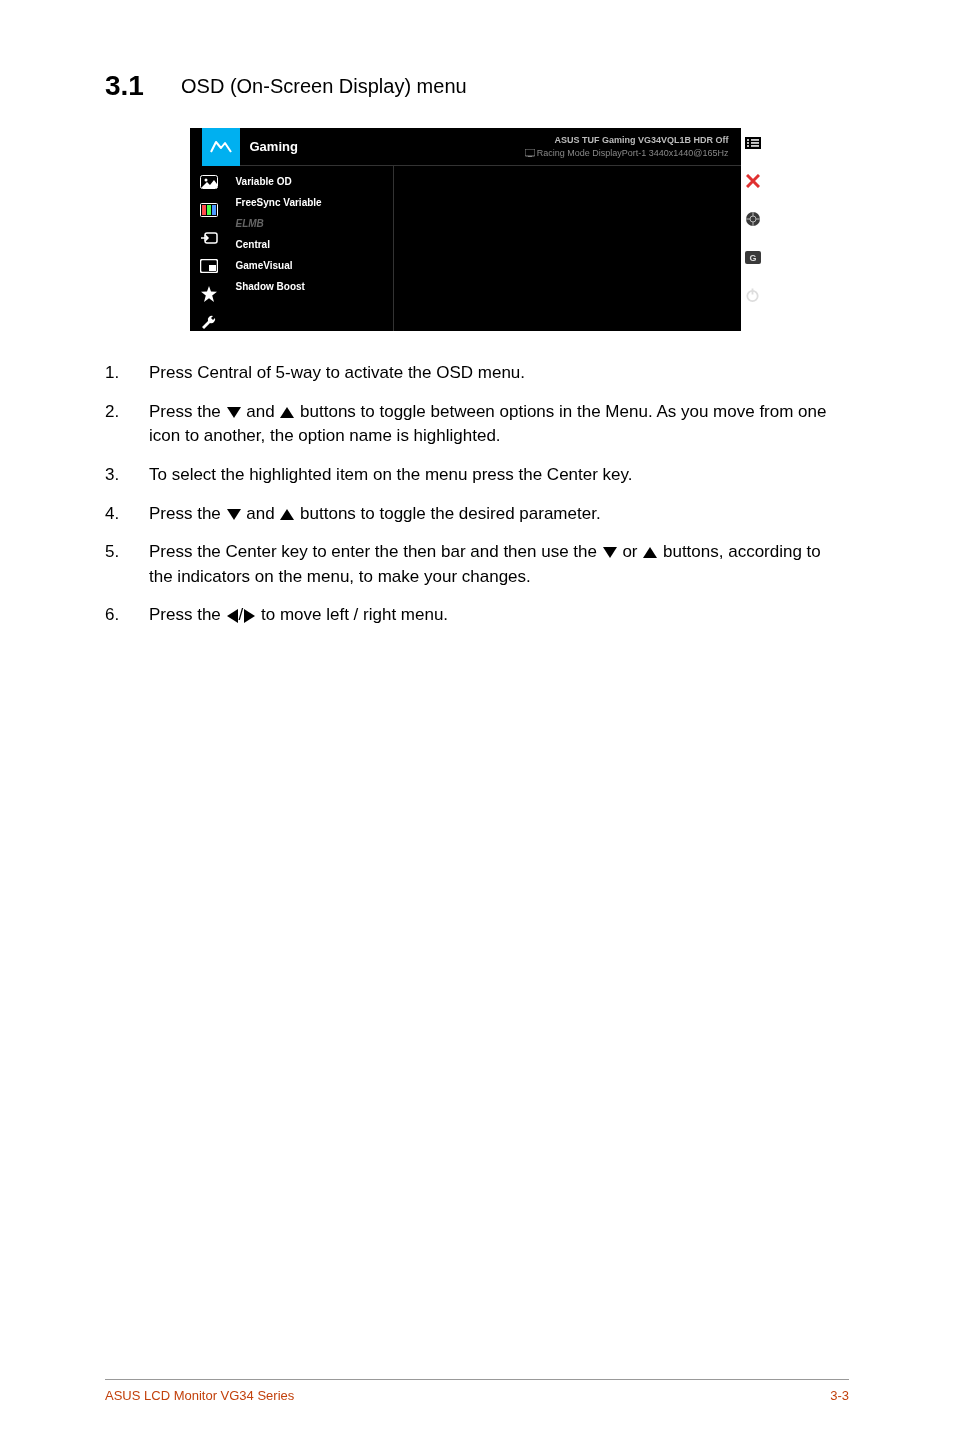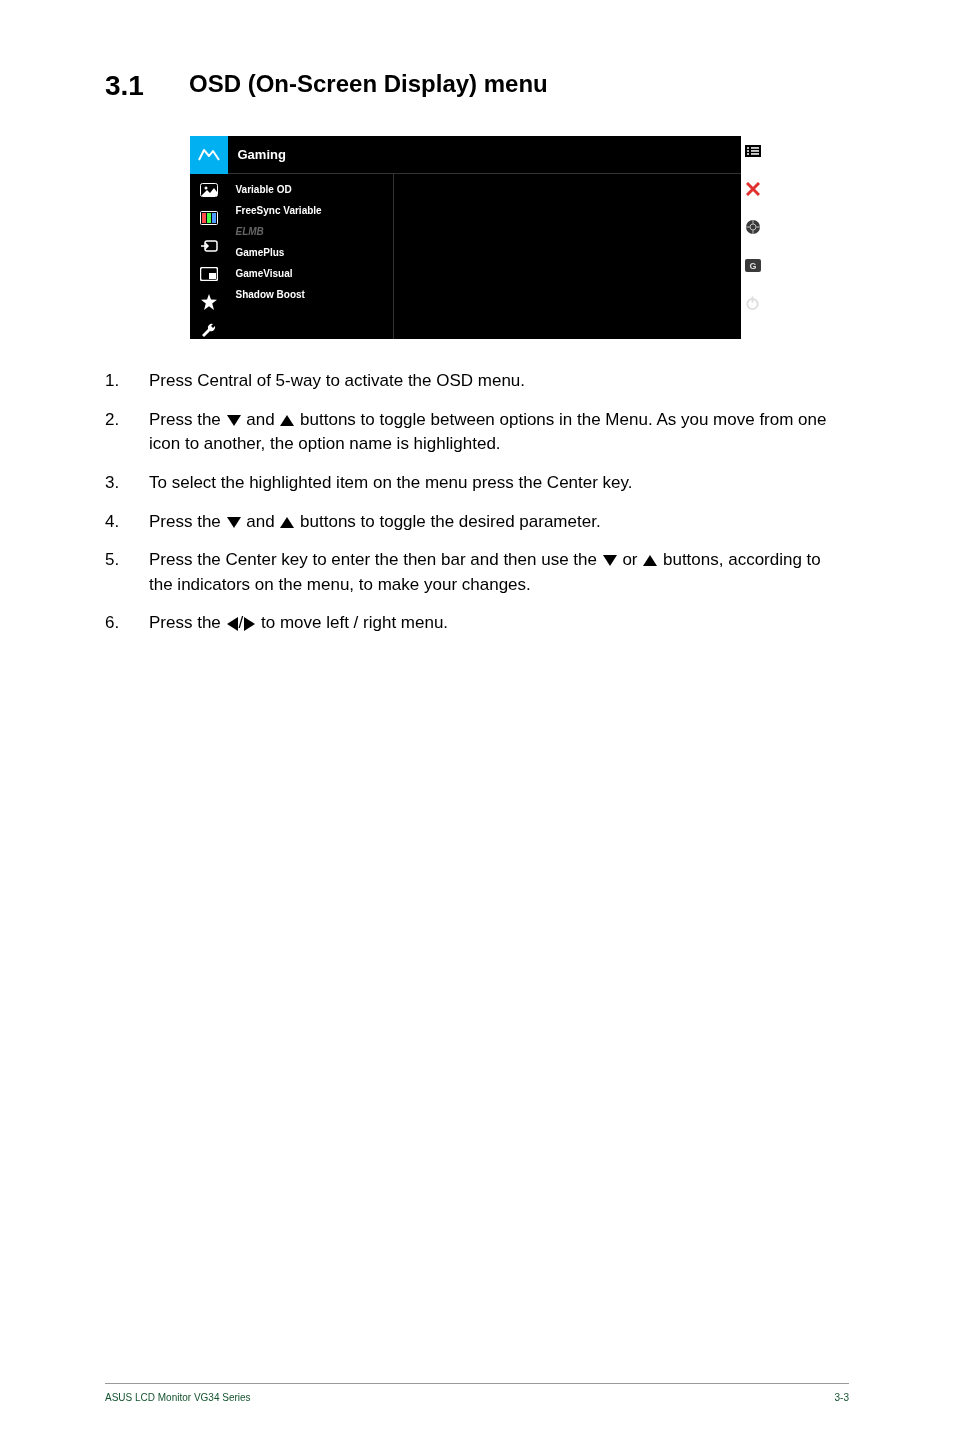--- a/index.html
+++ b/index.html
@@ -16,32 +16,31 @@
       padding: 70px 105px 35px 105px;
       position: relative;
       display: flex;
       flex-direction: column;
     }
     .content {
       flex: 1;
     }
     .h1row {
       display: flex;
-      align-items: flex-start;
-      margin-bottom: 34px;
-      gap: 8px;
+      align-items: center;
+      margin-bottom: 26px;
     }
     .h1num {
       font-size: 28px;
       font-weight: bold;
       width: 76px;
     }
     .h1title {
-      font-size: 24px;
-      font-weight: bold;
+      font-size: 20px;
+      font-weight: normal;
     }
     .h2row {
       display: flex;
       align-items: baseline;
       margin-bottom: 20px;
     }
     .h2num {
       font-size: 20px;
       font-weight: bold;
       width: 76px;
@@ -63,20 +62,21 @@
     .osd-main {
       flex: 1;
       background: #000;
       position: relative;
     }
     .osd-header {
       display: flex;
       height: 38px;
       align-items: center;
       border-bottom: 1px solid #333;
+      margin-left: 12px;
     }
     .osd-header-icon {
       width: 38px;
       height: 38px;
       background: #00b0f0;
       display: flex;
       align-items: center;
       justify-content: center;
     }
     .osd-header-title {
@@ -205,22 +205,22 @@
       border-top: 7px solid transparent;
       border-bottom: 7px solid transparent;
       border-left: 11px solid #000;
     }
     .footer {
       display: flex;
       justify-content: space-between;
       align-items: center;
       border-top: 1px solid #999;
       padding-top: 8px;
-      font-size: 10px;
-      color: #14532d;
+      font-size: 13px;
+      color: #c2410c;
     }
   </style>
 </head>
 <body>
 
 <div class="content">
 <div class="h1row">
   <div class="h1num">3.1</div>
   <div class="h1title">OSD (On-Screen Display) menu</div>
 </div>
@@ -229,20 +229,29 @@
 <div class="osd-wrap">
   <div class="osd">
     <div class="osd-main">
       <div class="osd-header">
         <div class="osd-header-icon">
           <svg width="22" height="14" viewBox="0 0 22 14">
                 <path d="M1 12 L6 2 L11 8 L15 3 L21 12" stroke="#fff" stroke-width="2" fill="none" stroke-linejoin="round"></path>
               </svg>
         </div>
         <div class="osd-header-title">Gaming</div>
+        <div class="osd-header-info">
+          <div class="line1">ASUS TUF Gaming VG34VQL1B  HDR Off</div>
+          <div class="line2">
+            <svg width="10" height="8" viewBox="0 0 10 8" style="vertical-align:middle;margin-right:2px;">
+                  <rect x="0" y="0" width="10" height="7" rx="1" stroke="#888" fill="none"></rect>
+                  <rect x="3" y="7" width="4" height="1" fill="#888"></rect>
+                </svg><span>Racing Mode DisplayPort-1 3440x1440@165Hz</span>
+          </div>
+        </div>
       </div>
       <div class="osd-body">
         <div class="osd-nav">
           <div class="nav-icon">
             <svg width="18" height="14" viewBox="0 0 18 14">
                   <rect x="0.5" y="0.5" width="17" height="13" rx="2" stroke="#fff" fill="none"></rect>
                   <circle cx="6" cy="5" r="1.5" fill="#fff"></circle>
                   <path d="M2 12 L7 7 L10 10 L14 5 L17 9 L17 13 L2 13 Z" fill="#fff"></path>
                 </svg>
           </div>
@@ -274,21 +283,21 @@
           <div class="nav-icon">
             <svg width="16" height="16" viewBox="0 0 16 16">
                   <path d="M14 4 a4 4 0 0 1 -5 5 L3 15 L1 13 L7 7 a4 4 0 0 1 5 -5 L10 4 L12 6 Z" fill="#fff"></path>
                 </svg>
           </div>
         </div>
         <div class="osd-menu">
           <div class="osd-menu-item">Variable OD</div>
           <div class="osd-menu-item">FreeSync Variable</div>
           <div class="osd-menu-item disabled">ELMB</div>
-          <div class="osd-menu-item">GamePlus</div>
+          <div class="osd-menu-item">Central</div>
           <div class="osd-menu-item">GameVisual</div>
           <div class="osd-menu-item">Shadow Boost</div>
         </div>
         <div class="osd-content"></div>
       </div>
     </div>
     <div class="osd-right">
       <div class="right-icon">
         <svg width="16" height="12" viewBox="0 0 16 12">
               <rect x="0" y="0" width="16" height="12" fill="#000"></rect>

